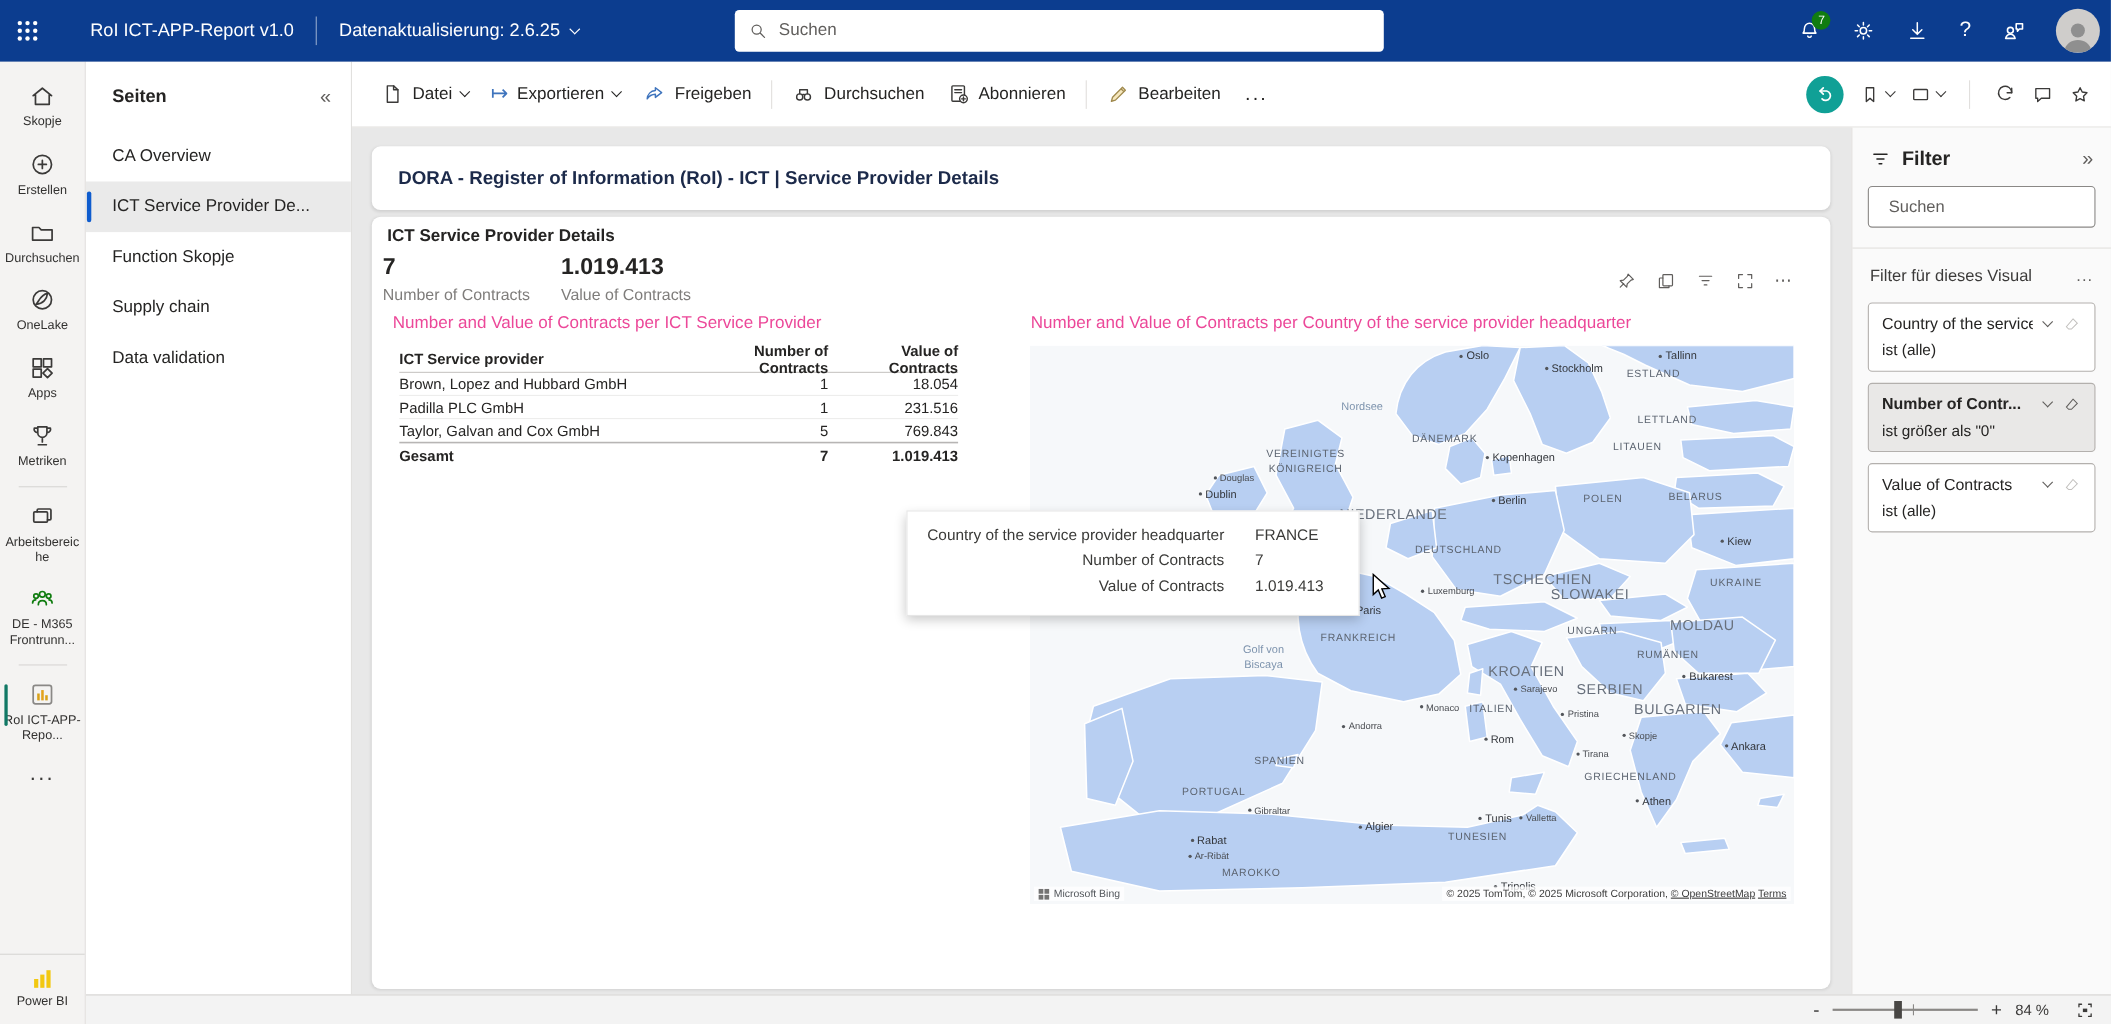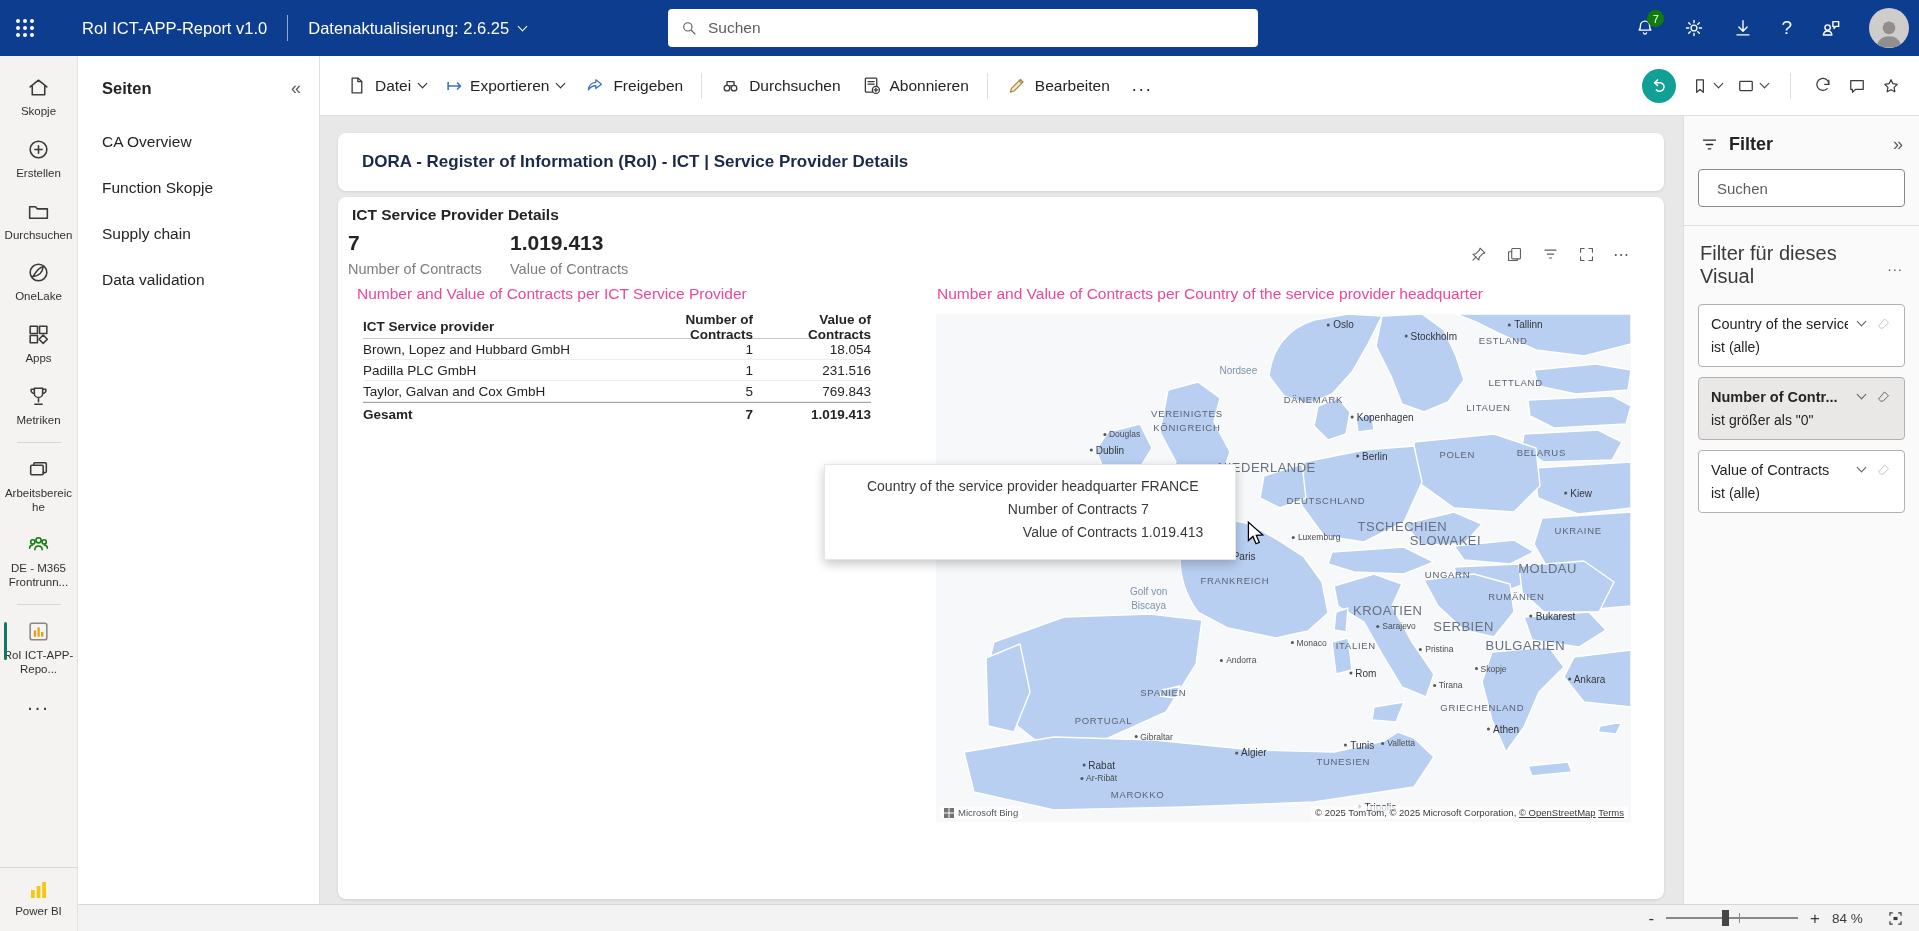--- a/index.html
+++ b/index.html
@@ -120,38 +120,38 @@
               background:rgba(255,255,255,.75); padding:1px 4px; }
   .map-attr a { color:#3b3b3b; text-decoration:underline; cursor:pointer; }
   .map-bing { position:absolute; left:4px; bottom:3px; font-size:9.5px; color:#52565b;
               background:rgba(255,255,255,.75); padding:1px 4px; display:flex; gap:4px; align-items:center; }
 
   
   .tooltip { position:absolute; left:504px; top:348px; width:412px; height:96px; background:#fff;
              border:1px solid #e6e6e6; box-shadow:0 4px 10px rgba(0,0,0,.22); padding:13px 16px;
              z-index:8; font-size:14px; color:#3a3a38; }
   .tt-row { display:flex; margin-bottom:7px; }
-  .tt-l { width:300px; text-align:right; padding-right:4px; }
+  .tt-l { width:300px; text-align:right; padding-right:28px; }
   .tt-v { flex:1; }
   .cursor { position:absolute; left:925px; top:405px; z-index:9; pointer-events:none; }
 
   
   .fpane { position:absolute; right:0; top:116px; width:236px; bottom:27px; background:#fafafa;
            border-left:1px solid #e1dfdd; z-index:10; }
   .fp-head { display:flex; align-items:center; padding:18px 16px 14px 16px; gap:10px; }
   .fp-title { font-size:18px; font-weight:bold; flex:1; }
   .fp-collapse { font-size:18px; color:#605e5c; cursor:pointer; }
   .fp-search { margin:0 14px; height:38px; border:1px solid #8a8886; border-radius:4px; background:#fff;
                display:flex; align-items:center; padding:0 10px; gap:8px; }
   .fp-search input { border:none; outline:none; flex:1; font-size:15px; color:#252423;
                      font-family:inherit; background:transparent; }
   .fp-search input::placeholder { color:#605e5c; }
   .fp-divider { height:1px; background:#e1dfdd; margin:18px 0 0; }
   .fp-section { display:flex; align-items:center; justify-content:space-between; padding:16px 16px 6px; }
-  .fp-section-title { font-size:20px; color:#3b3a39; }
+  .fp-section-title { font-size:15px; color:#3b3a39; }
   .fp-section-more { font-size:15px; color:#605e5c; letter-spacing:1px; cursor:pointer; }
   .fcard { margin:10px 14px; border:1px solid #b3b0ad; border-radius:4px; background:#fff;
            padding:10px 12px 11px; cursor:pointer; }
   .fcard.active { background:#e9e8e7; }
   .fcard-top { display:flex; align-items:center; gap:10px; }
   .fcard-field { flex:1; font-size:14.5px; white-space:nowrap; overflow:hidden; }
   .fcard.active .fcard-field { font-weight:bold; }
   .fcard .chev { color:#605e5c; flex:none; }
   .fcard svg.eraser { width:17px; height:17px; stroke:#c2c0be; fill:none; stroke-width:1.3; flex:none; cursor:pointer; }
   .fcard.active svg.eraser { stroke:#605e5c; }
@@ -313,20 +313,21 @@
     <span class="rail-label">Power BI</span>
   </div>
 </div>
 
 <div class="pages">
   <div class="pages-head">
     <span class="pages-title">Seiten</span>
     <span class="pages-collapse">«</span>
   </div>
   <div class="page-item">CA Overview</div>
+  <div class="page-item active">ICT Service Provider De...</div>
   <div class="page-item">Function Skopje</div>
   <div class="page-item">Supply chain</div>
   <div class="page-item">Data validation</div>
 </div>
 
 <div class="toolbar">
   <div style="width:16px"></div>
   <div class="tbar-item">
     <svg viewBox="0 0 24 24" class="ico">
         <path d="M7 3.5h6.5L18 7.5v13H7z"></path>

